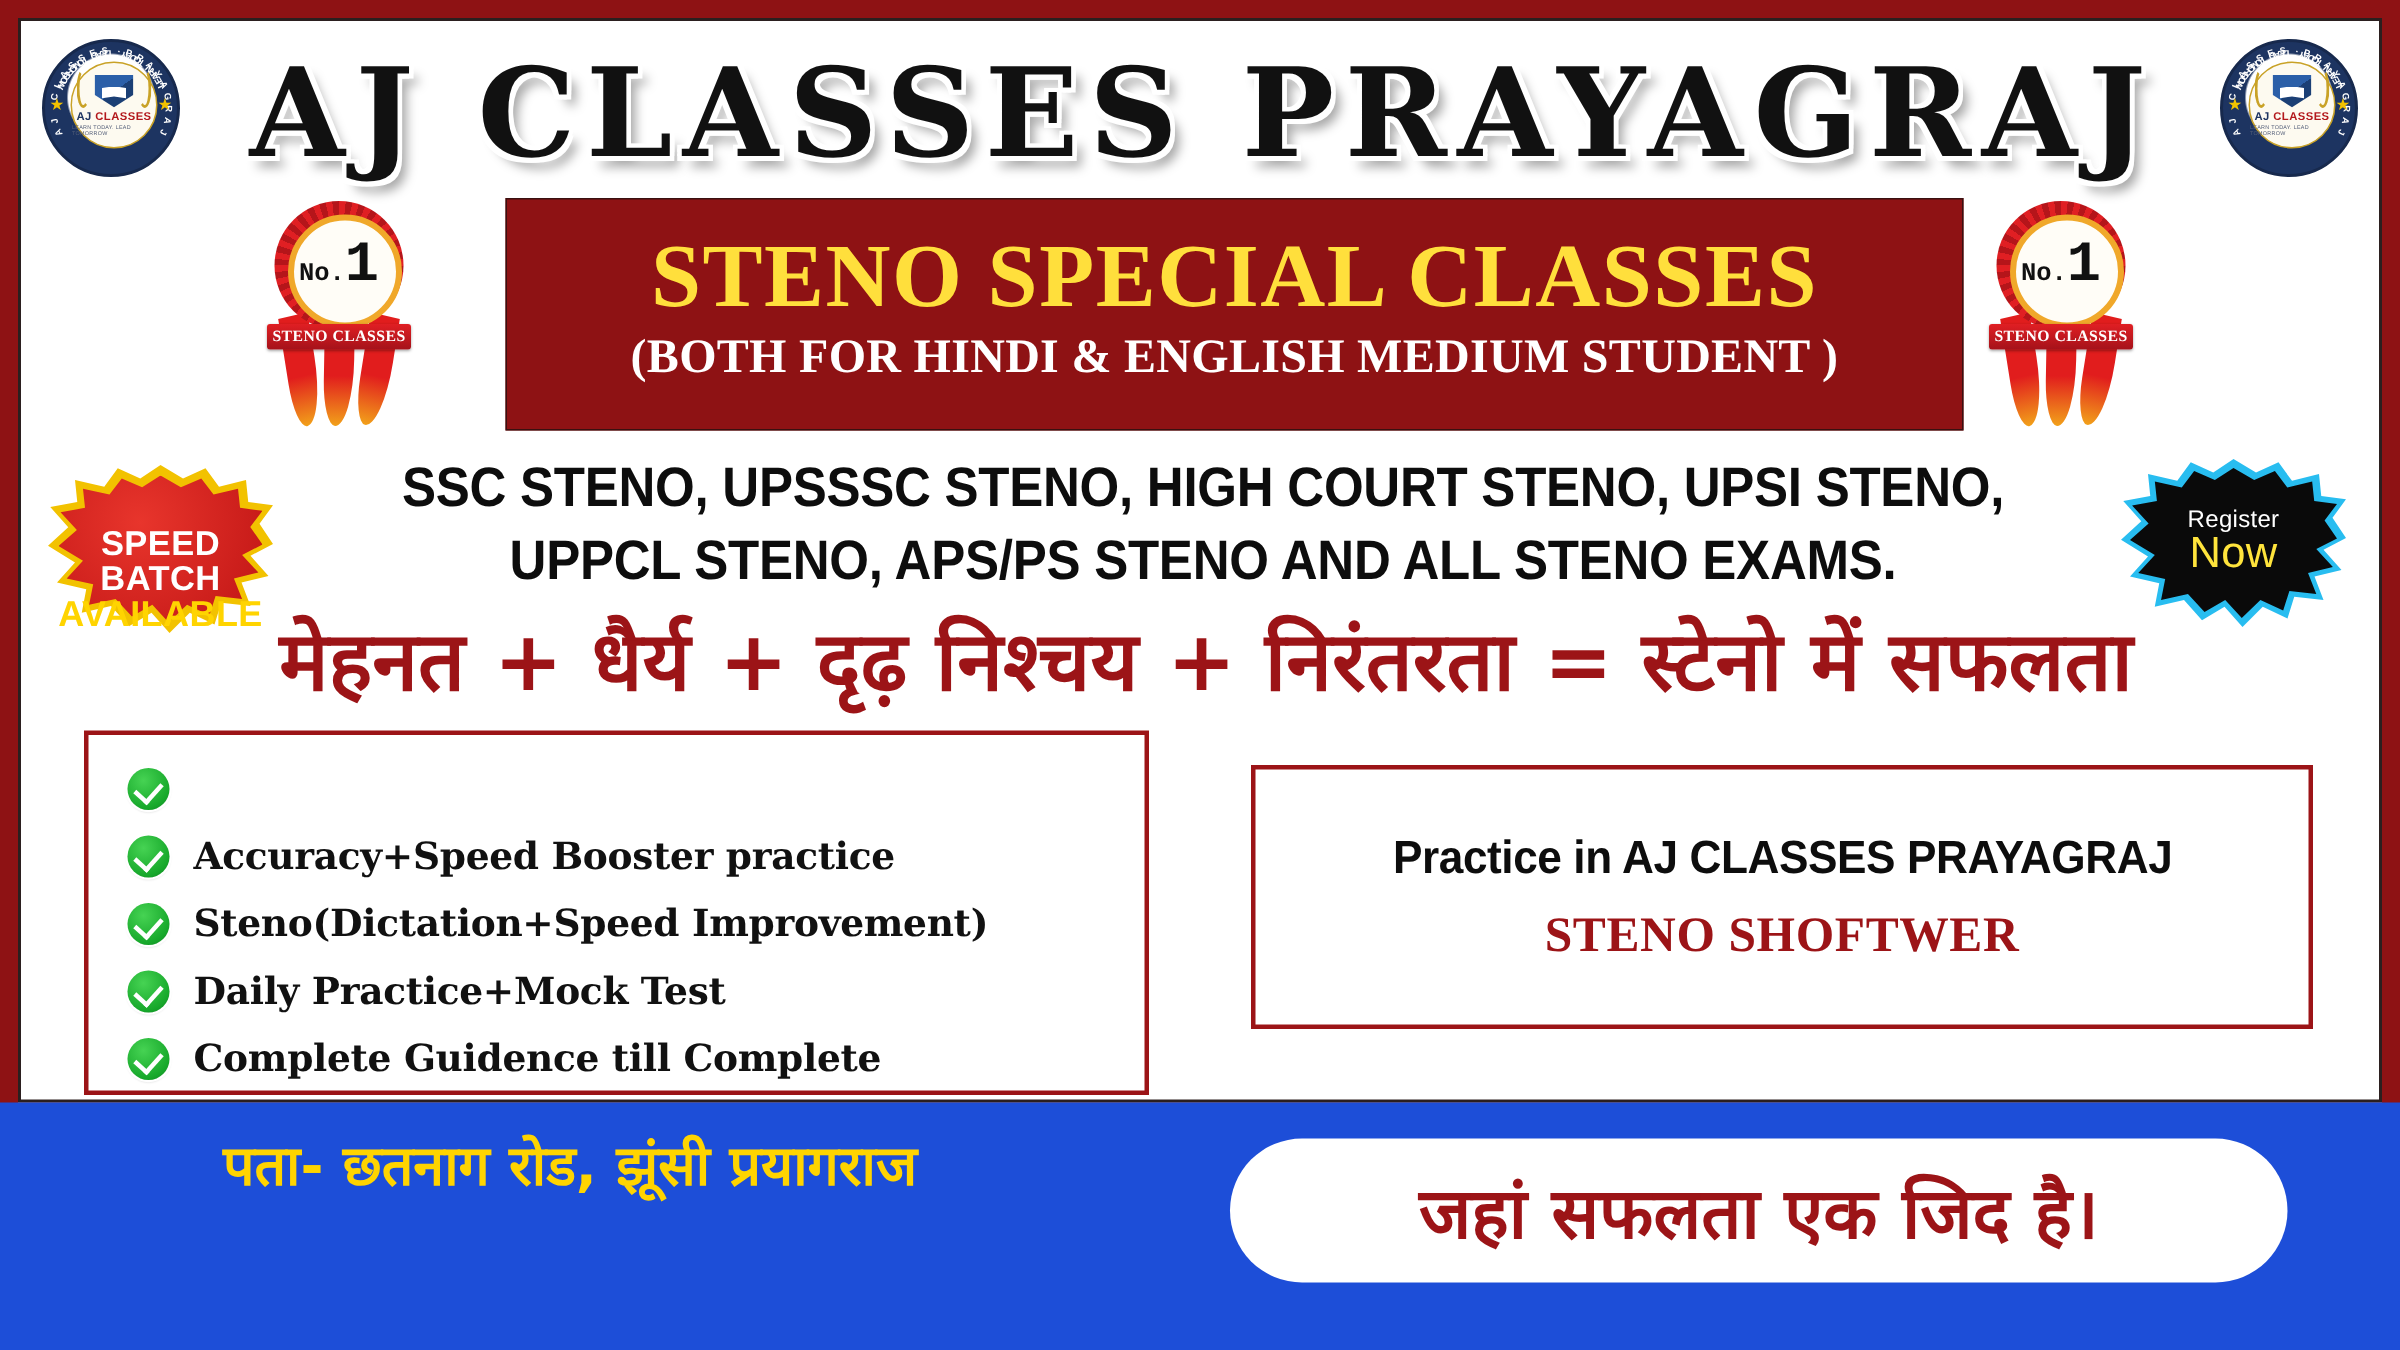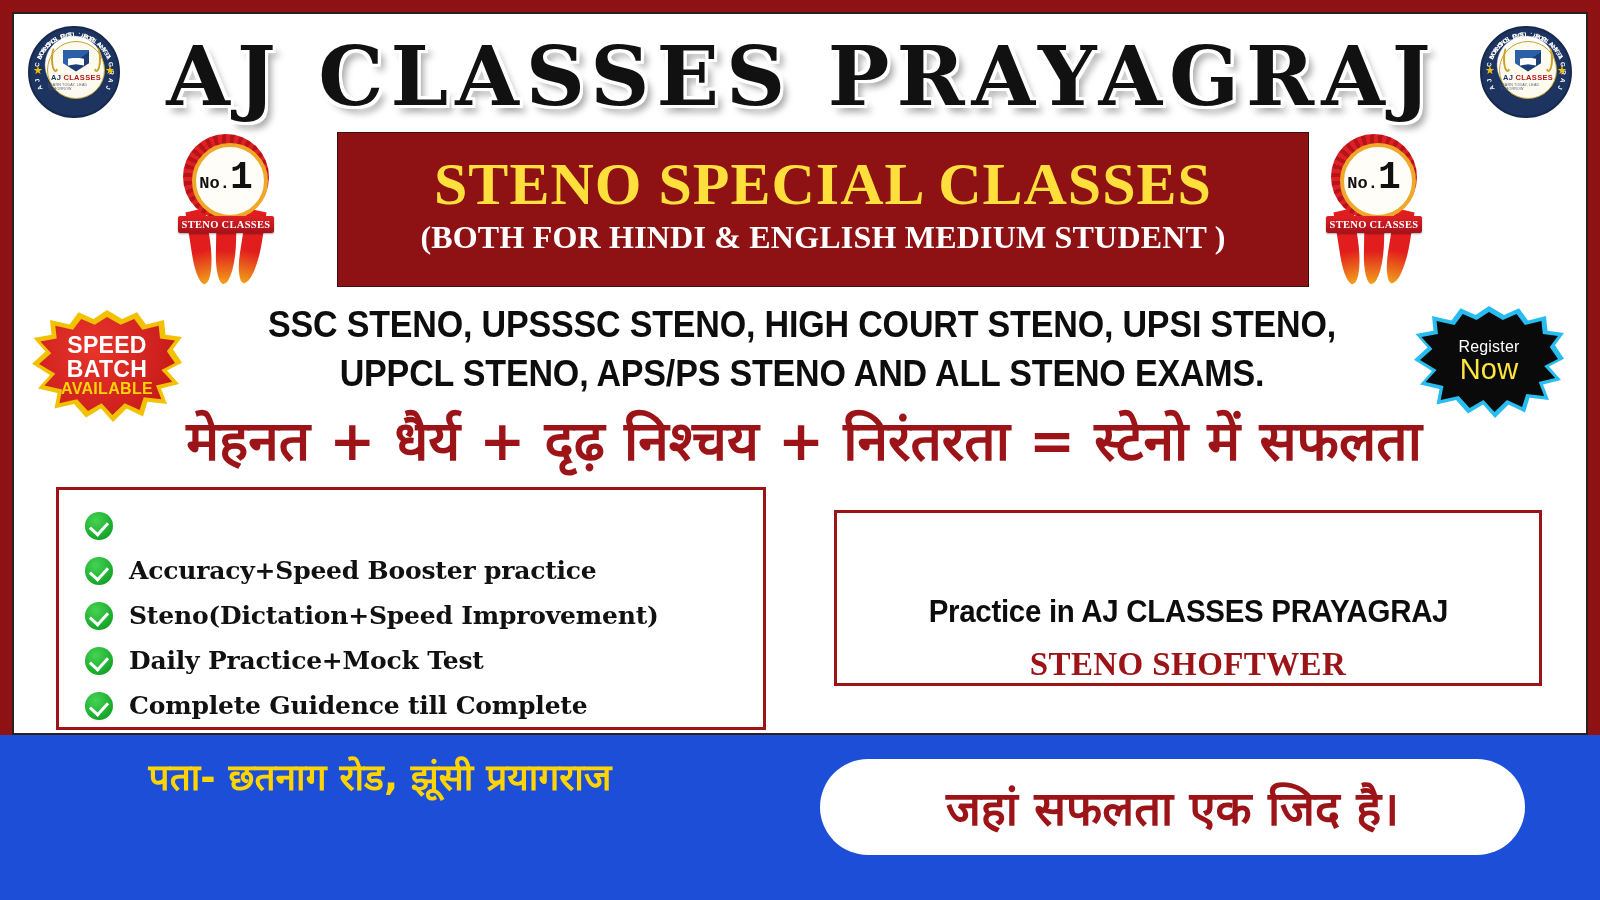--- a/index.html
+++ b/index.html
@@ -311,31 +311,32 @@
       54% 100%, 46% 88%, 36% 96%, 28% 84%, 15% 88%,
       17% 74%, 4% 70%, 12% 58%, 0% 48%, 9% 37%,
       1% 25%, 13% 22%, 12% 9%, 25% 13%, 31% 2%, 41% 8%
     );
   }
   .burst-txt { position: relative; z-index: 2; }
 
   .burst-speed {
     left: 18px;
     top: 296px;
+    justify-content: flex-end;
   }
   .burst-speed .l1, .burst-speed .l2 {
     display: block;
     font-size: 23px;
     font-weight: bold;
     color: #ffffff;
     letter-spacing: .3px;
   }
   .burst-speed .l3 {
     display: block;
-    font-size: 16px;
+    font-size: 24px;
     font-weight: bold;
     color: #ffd400;
     letter-spacing: .3px;
   }
 
   .burst-reg {
     right: 22px;
     top: 292px;
   }
   .burst-reg .l1 {
@@ -431,21 +432,21 @@
     position: absolute;
     left: 820px;
     top: 496px;
     width: 708px;
     height: 176px;
     border: 3px solid #9c1417;
     background: #ffffff;
     display: flex;
     flex-direction: column;
     align-items: center;
-    justify-content: flex-end;
+    justify-content: center;
     gap: 16px;
   }
   .practice-line1 {
     font-family: "Liberation Sans", sans-serif;
     font-weight: bold;
     font-size: 31px;
     color: #0d0d0d;
     letter-spacing: -.3px;
     transform: scaleX(.95);
     white-space: nowrap;

